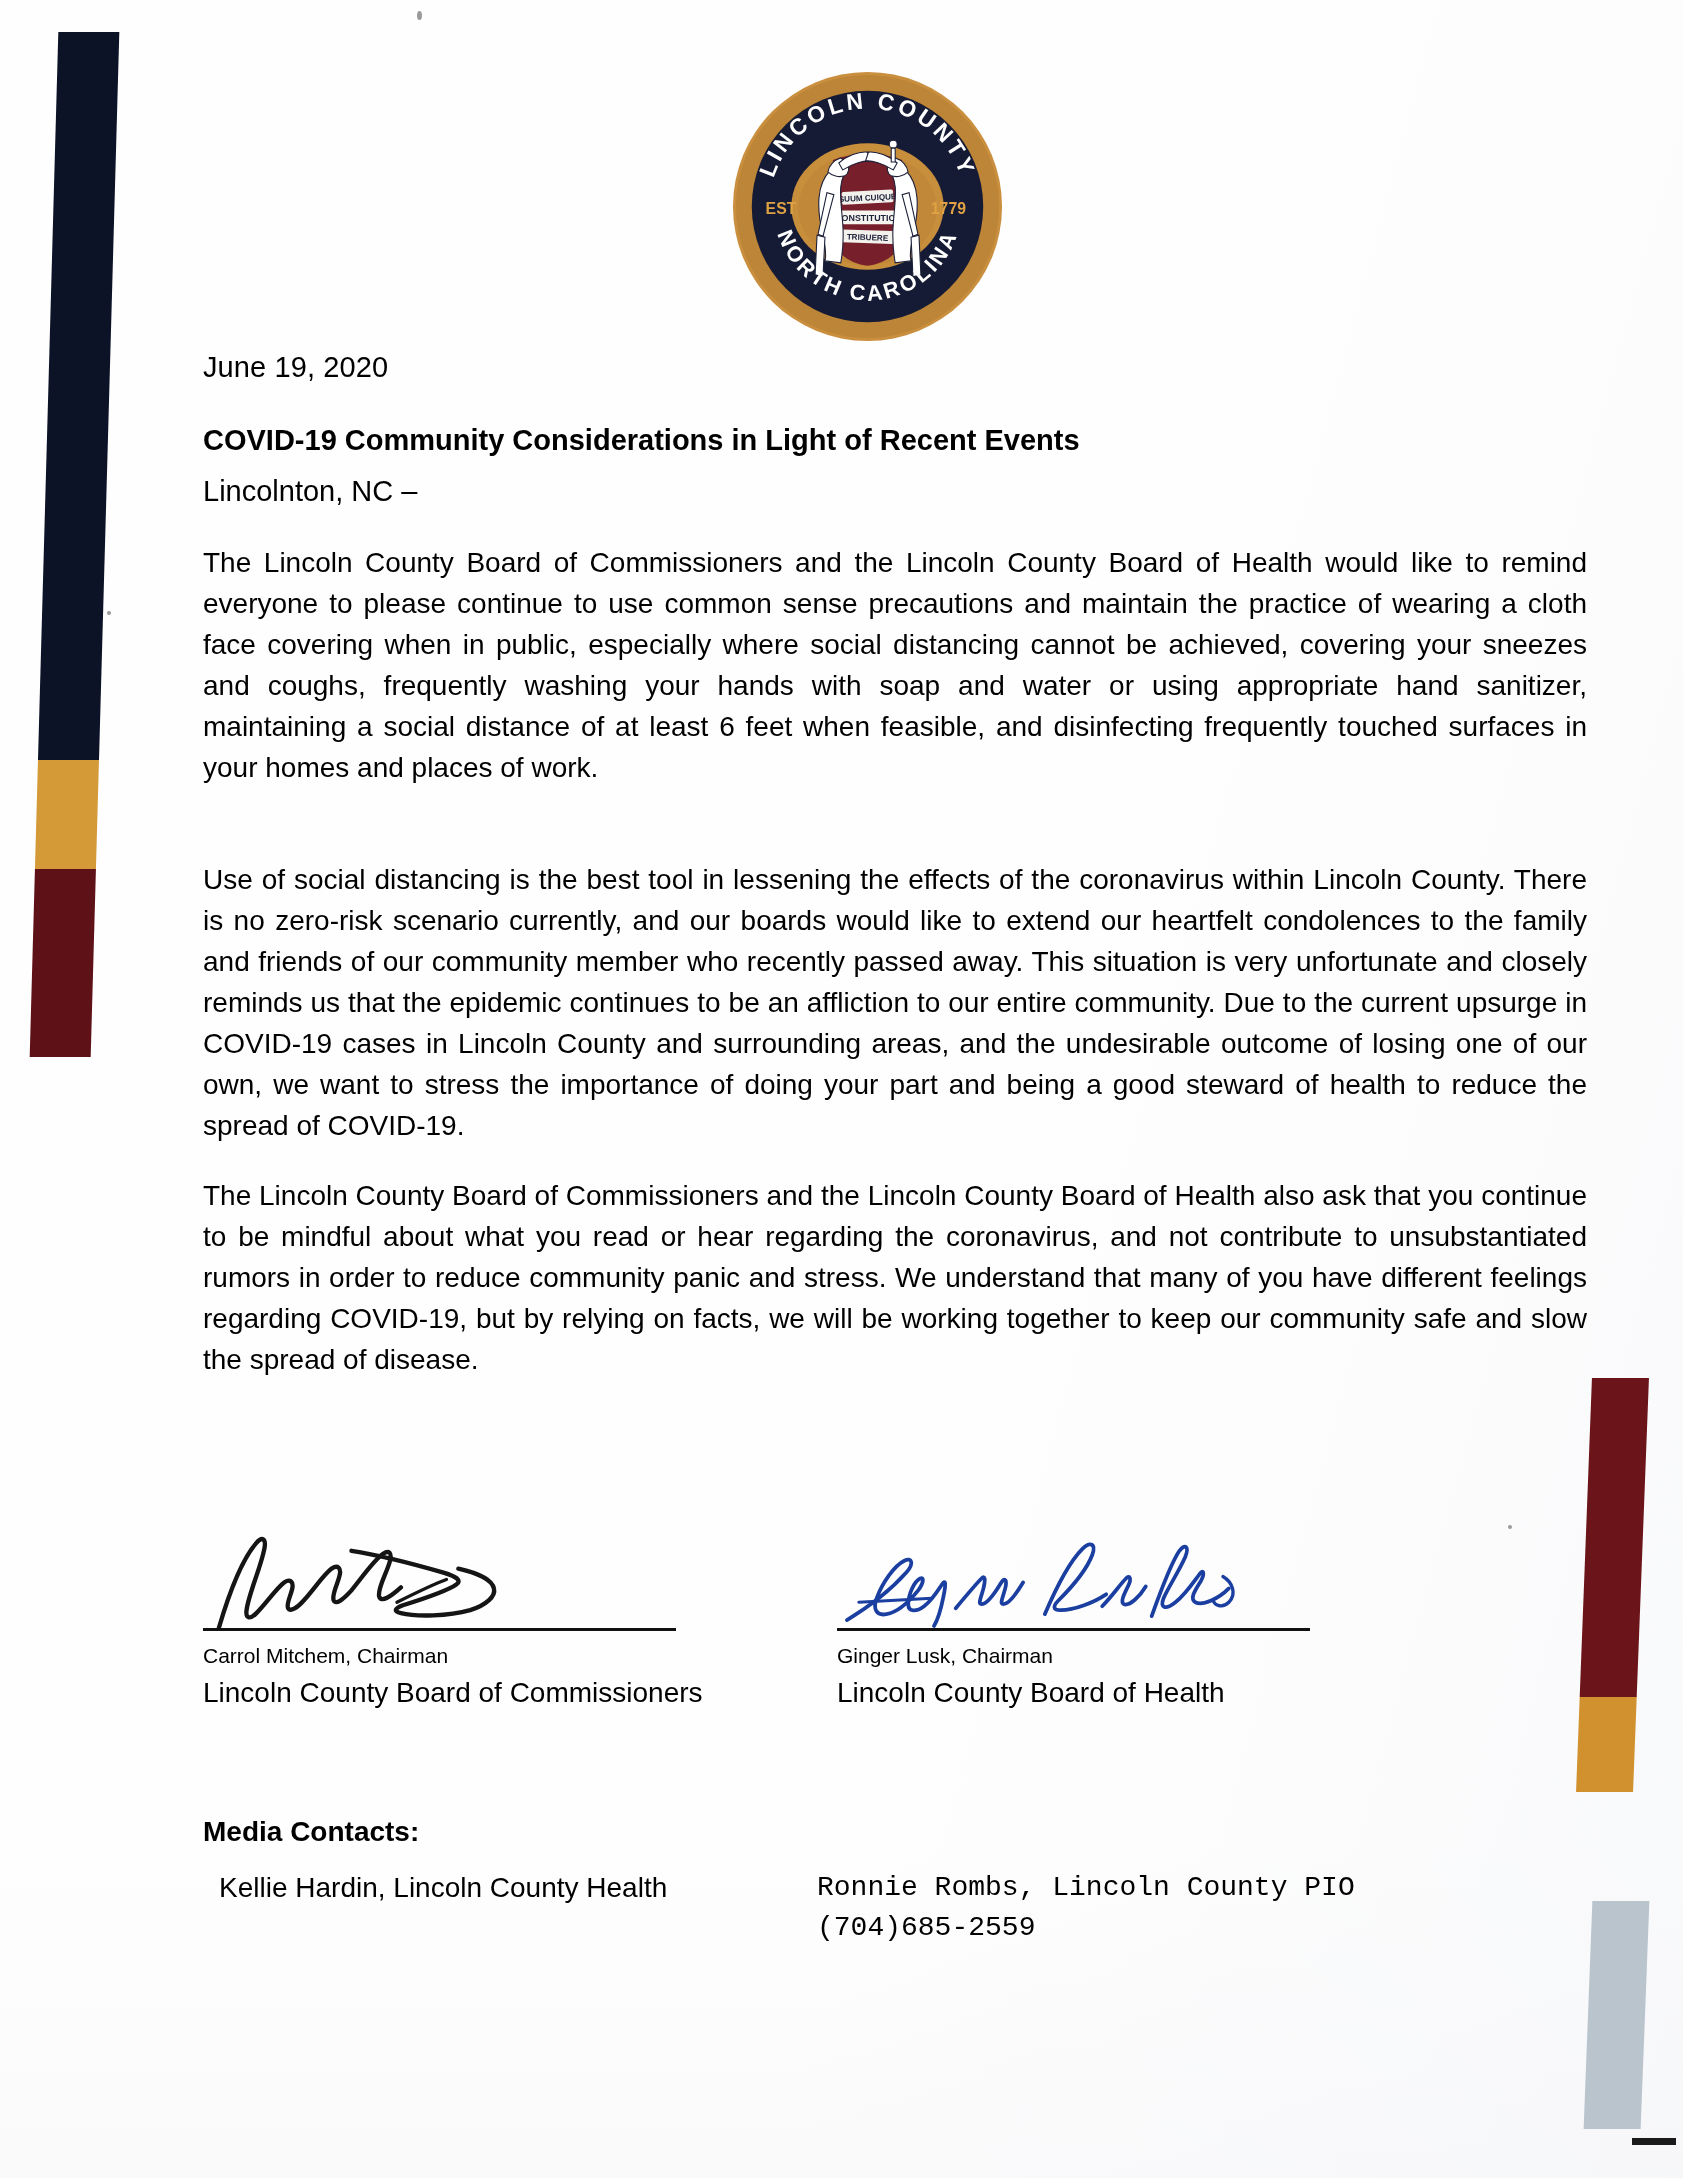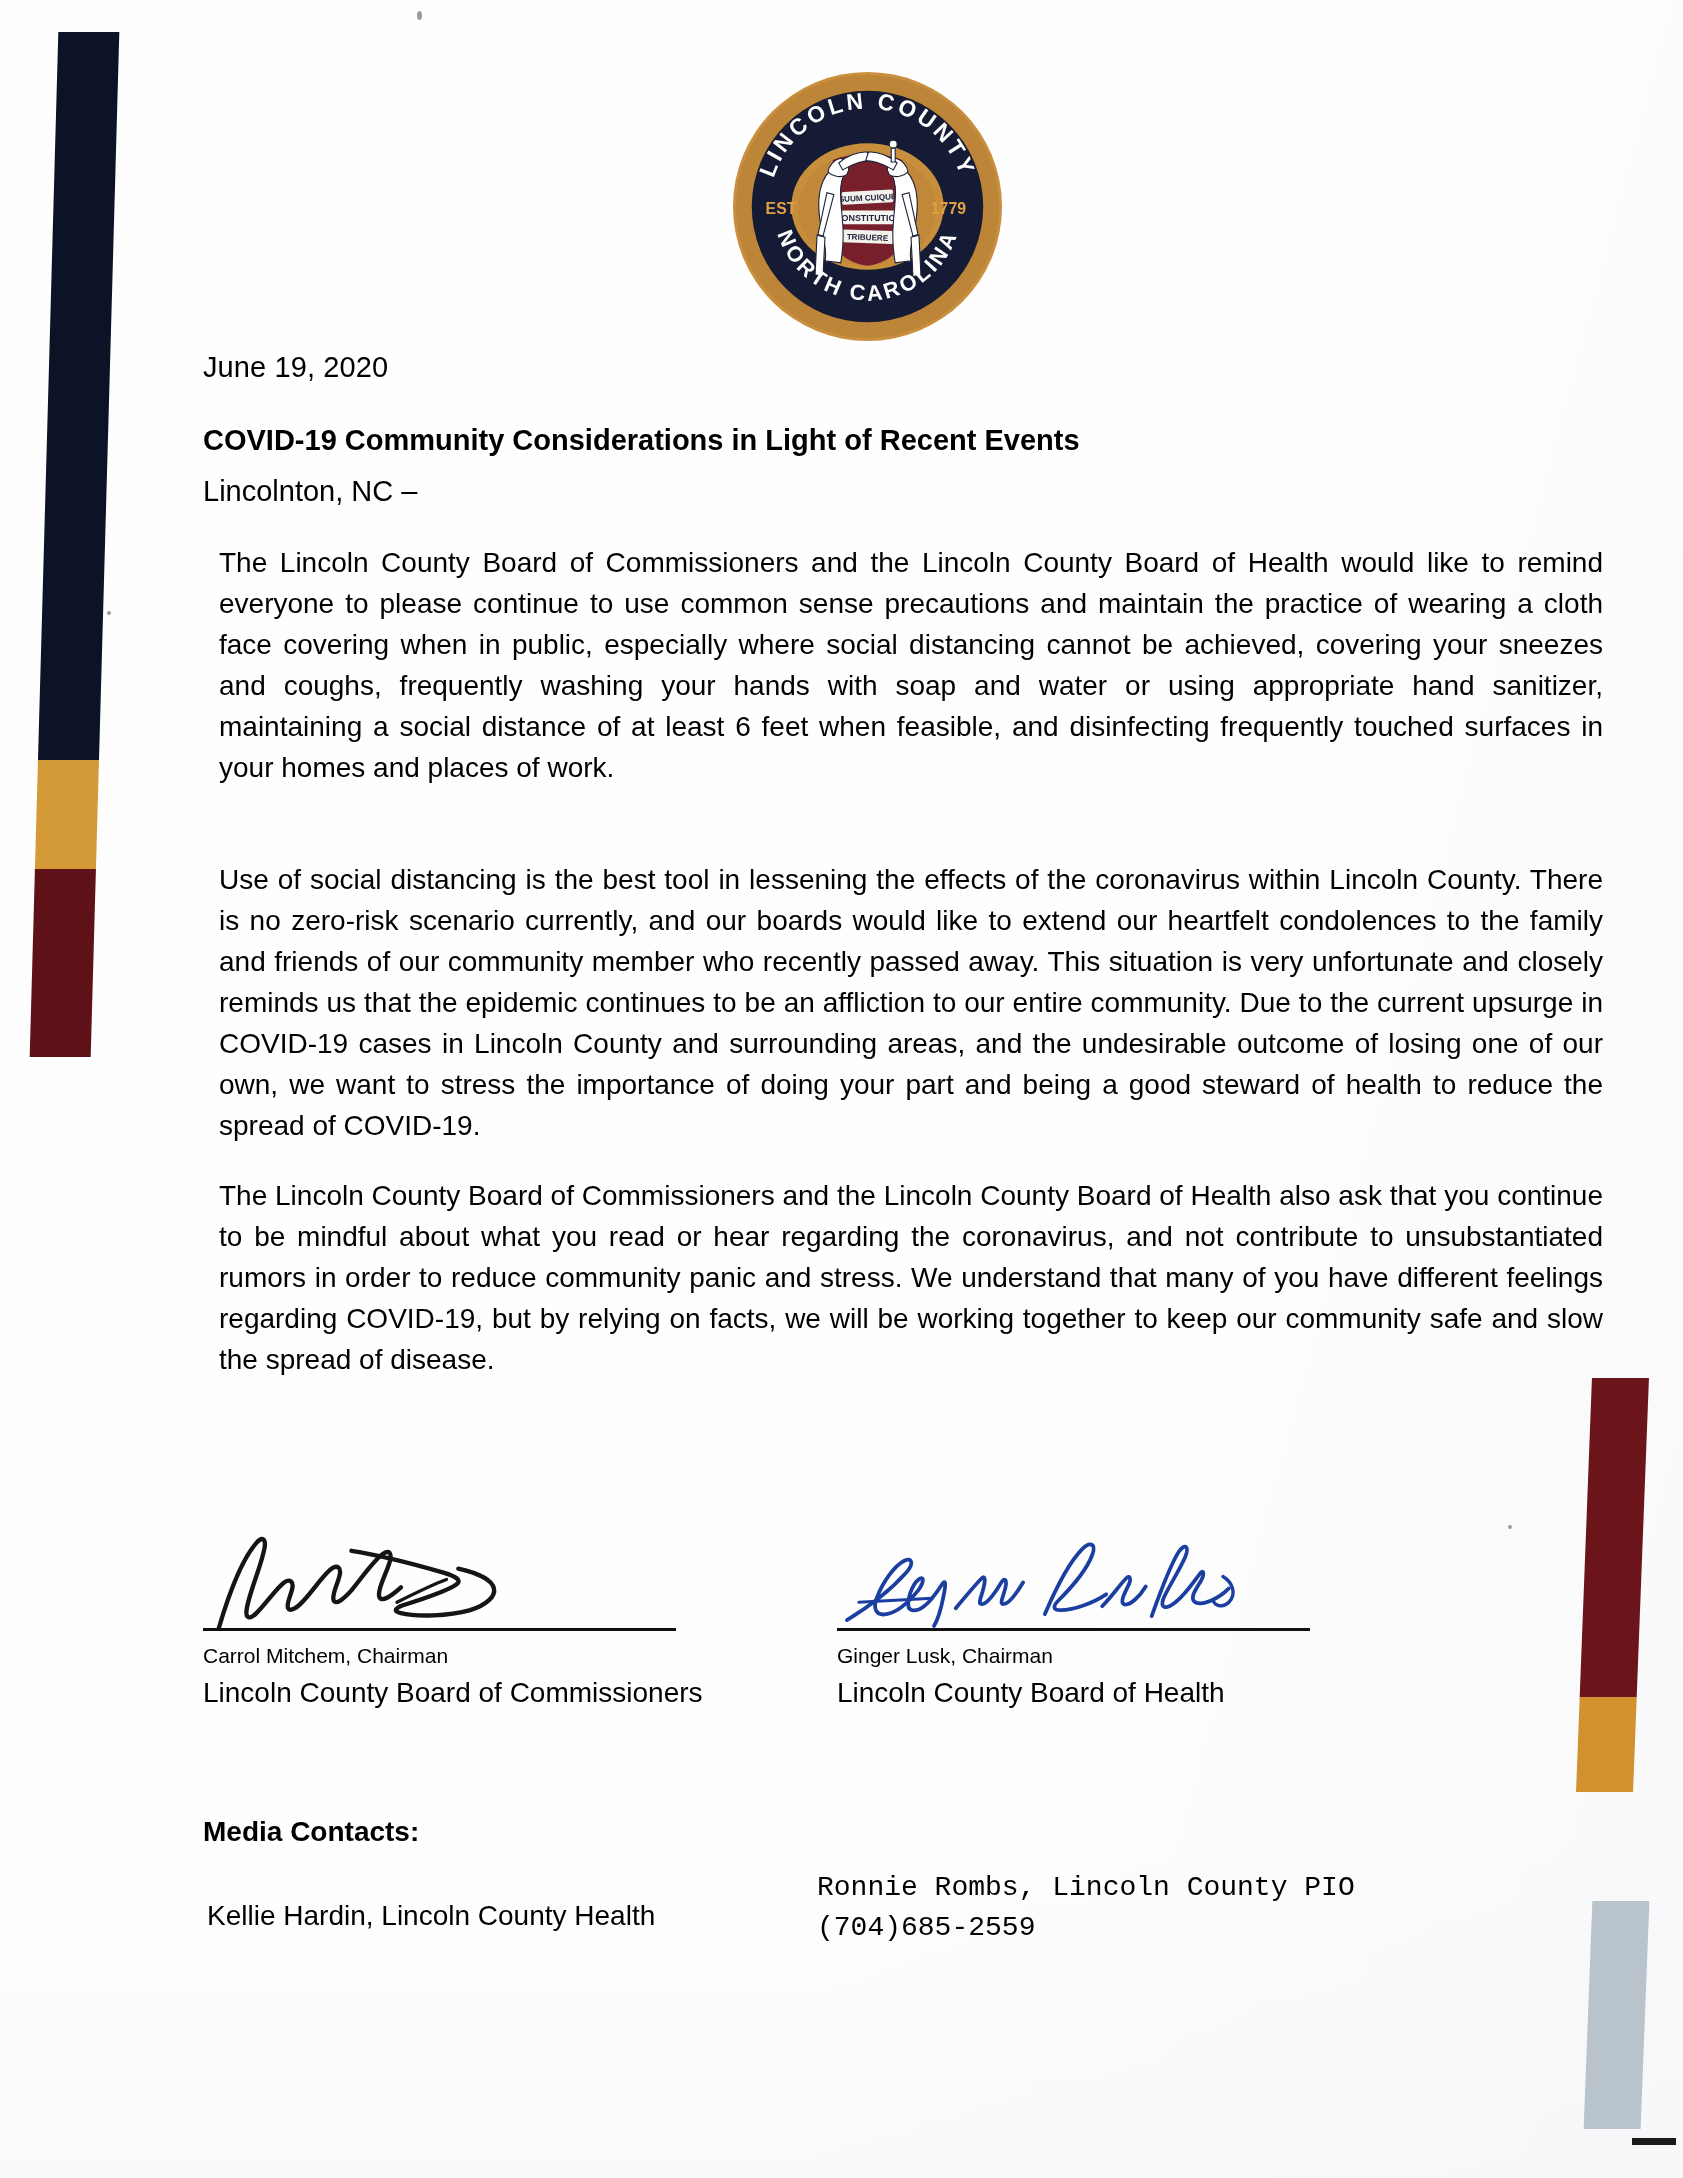--- a/index.html
+++ b/index.html
@@ -127,21 +127,20 @@
 
   .body-block {
     position:absolute;
     left:0;
     width: 1384px;
     font-size: 28px;
     line-height: 41px;
     text-align: justify;
     text-justify: inter-word;
     hyphens: none;
-    margin-left: 16px;
   }
   #para-1 { top: 542px; }
   #para-2 { top: 859px; }
   #para-3 { top: 1175px; }
 
   
   .sig-col { position:absolute; }
   #sig-col-left  { left: 0px;   top: 1533px; width: 535px; }
   #sig-col-right { left: 634px; top: 1533px; width: 535px; }
 
@@ -170,21 +169,21 @@
   
   #media { position:absolute; left:0; top:1812px; width:1386px; }
   .media-title {
     font-size: 28px;
     line-height: 40px;
     margin-bottom: 16px;
     font-weight: bold;
   }
   .media-cols { position:relative; height: 139px; }
   .media-col { position:absolute; top:0; }
-  #media-col-left  { left:4px;margin-top:28px; }
+  #media-col-left  { left:16px; }
   #media-col-right { left:614px;font-family:Liberation Mono, monospace; }
   .media-line {
     font-size: 28px;
     line-height: 40px;
     white-space: nowrap;
   }
   .media-email {
     color: #1a1aa8;
     text-decoration: underline;
     text-underline-offset: 2px;

